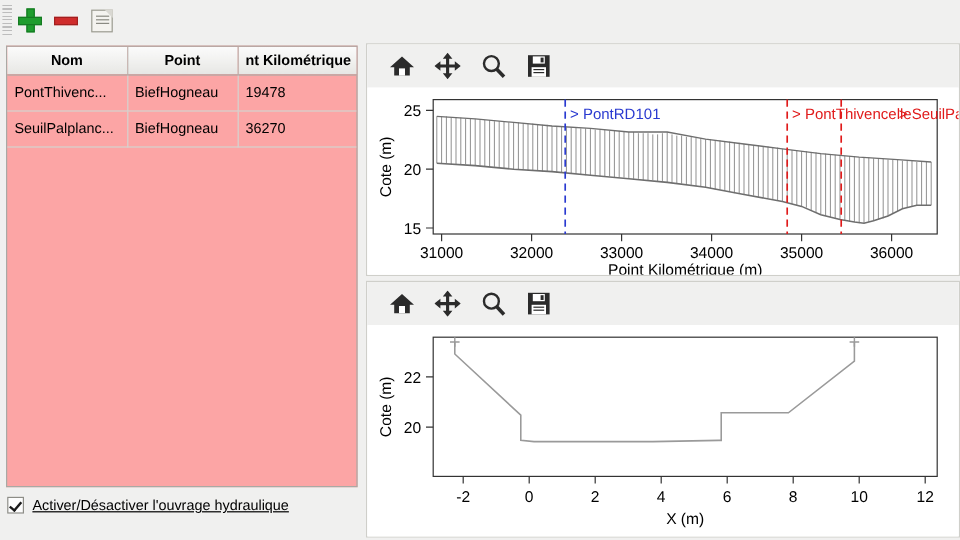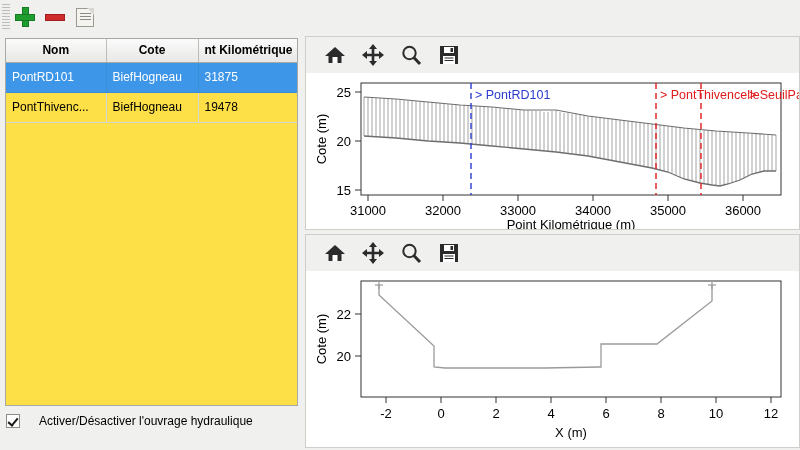--- a/index.html
+++ b/index.html
@@ -92,21 +92,21 @@
   .left-panel {
     position: absolute;
     left: 0; top: 34px;
     width: 303px; height: 416px;
     background: #f0f0ef;
   }
   .table-wrap {
     position: absolute;
     left: 5px; top: 4px;
     width: 293px; height: 368px;
-    background: #fde047;
+    background: #fca5a5;
     border: 1px solid #a9a9a4;
     box-sizing: border-box;
     overflow: hidden;
   }
   table.grid {
     border-collapse: collapse;
     width: 100%;
     table-layout: fixed;
   }
   table.grid th {
@@ -141,21 +141,22 @@
   }
   .col-nom   { width: 100px; }
   .col-bief  { width: 92px; }
   .col-pk    { width: 101px; }
 
   .checkbox-row {
     position: absolute;
     left: 6px; top: 380px;
     display: flex;
     align-items: center;
-    gap: 19px;
+    gap: 7px;
+    text-decoration: underline;
   }
   .cb {
     width: 14px; height: 14px;
     background: #fdfdfd;
     border: 1px solid #8d8d87;
     box-sizing: border-box;
     position: relative;
   }
   .cb::after {
     content: "";
@@ -234,34 +235,34 @@
     </div>
   </div>
 
   <div class="left-panel">
 
     <div class="table-wrap">
       <table class="grid">
         <thead>
           <tr>
             <th class="col-nom">Nom</th>
-            <th class="col-bief">Cote</th>
+            <th class="col-bief">Point</th>
             <th class="col-pk">nt Kilométrique</th>
           </tr>
         </thead>
         <tbody>
-          <tr class="selected">
-            <td class="col-nom">PontRD101</td>
-            <td class="col-bief">BiefHogneau</td>
-            <td class="col-pk">31875</td>
-          </tr>
           <tr>
             <td class="col-nom">PontThivenc...</td>
             <td class="col-bief">BiefHogneau</td>
             <td class="col-pk">19478</td>
+          </tr>
+          <tr>
+            <td class="col-nom">SeuilPalplanc...</td>
+            <td class="col-bief">BiefHogneau</td>
+            <td class="col-pk">36270</td>
           </tr>
         </tbody>
       </table>
     </div>
 
     <div class="checkbox-row">
       <span class="cb"></span>
       <span class="checkbox-label">Activer/Désactiver l'ouvrage hydraulique</span>
     </div>
   </div>

